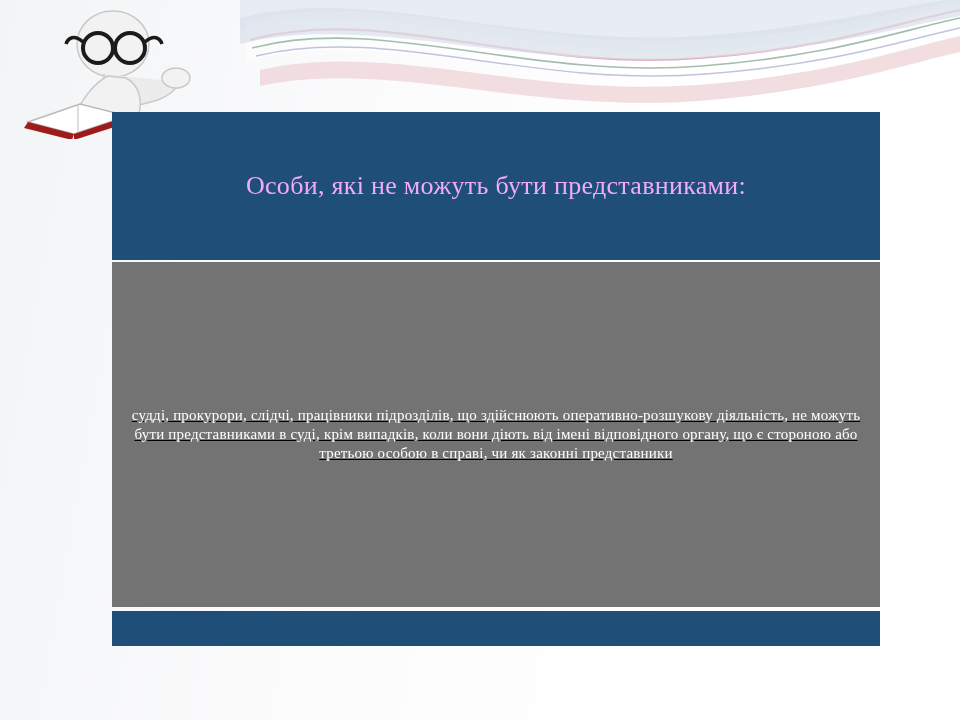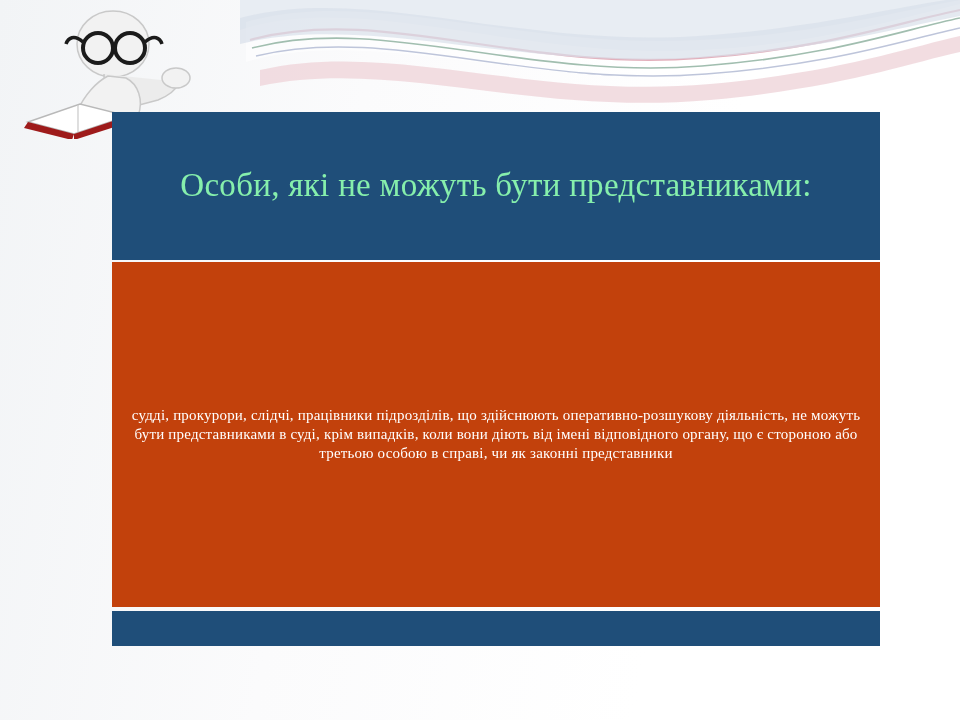--- a/index.html
+++ b/index.html
@@ -53,22 +53,22 @@
     left: 112px;
     top: 112px;
     width: 768px;
     height: 148px;
     background: #1f4e79;
     display: flex;
     align-items: center;
     justify-content: center;
   }
   .title-text {
-    color: #86efac;
-    font-size: 33px;
+    color: #f0abfc;
+    font-size: 26px;
     font-family: "Liberation Serif", serif;
     letter-spacing: 0.3px;
     padding: 0 20px;
     line-height: 1.2;
   }
 
   
   .cols {
     position: absolute;
     left: 112px;
@@ -90,21 +90,21 @@
   .col-text {
     color: #ffffff;
     font-family: "Liberation Serif", serif;
     font-size: 15.5px;
     line-height: 1.25;
     text-align: center;
     letter-spacing: 0.2px;
   }
   .col-1 { background: #1f4e79; }
   .col-2 { background: #1e8066; }
-  .col-3 { background: #c2410c; }
+  .col-3 { background: #737373; text-decoration: underline; }
   .col-3 .col-text { font-size: 15px; }
 
   
   .bottom-bar {
     position: absolute;
     left: 112px;
     top: 611px;
     width: 768px;
     height: 35px;
     background: #1f4e79;

